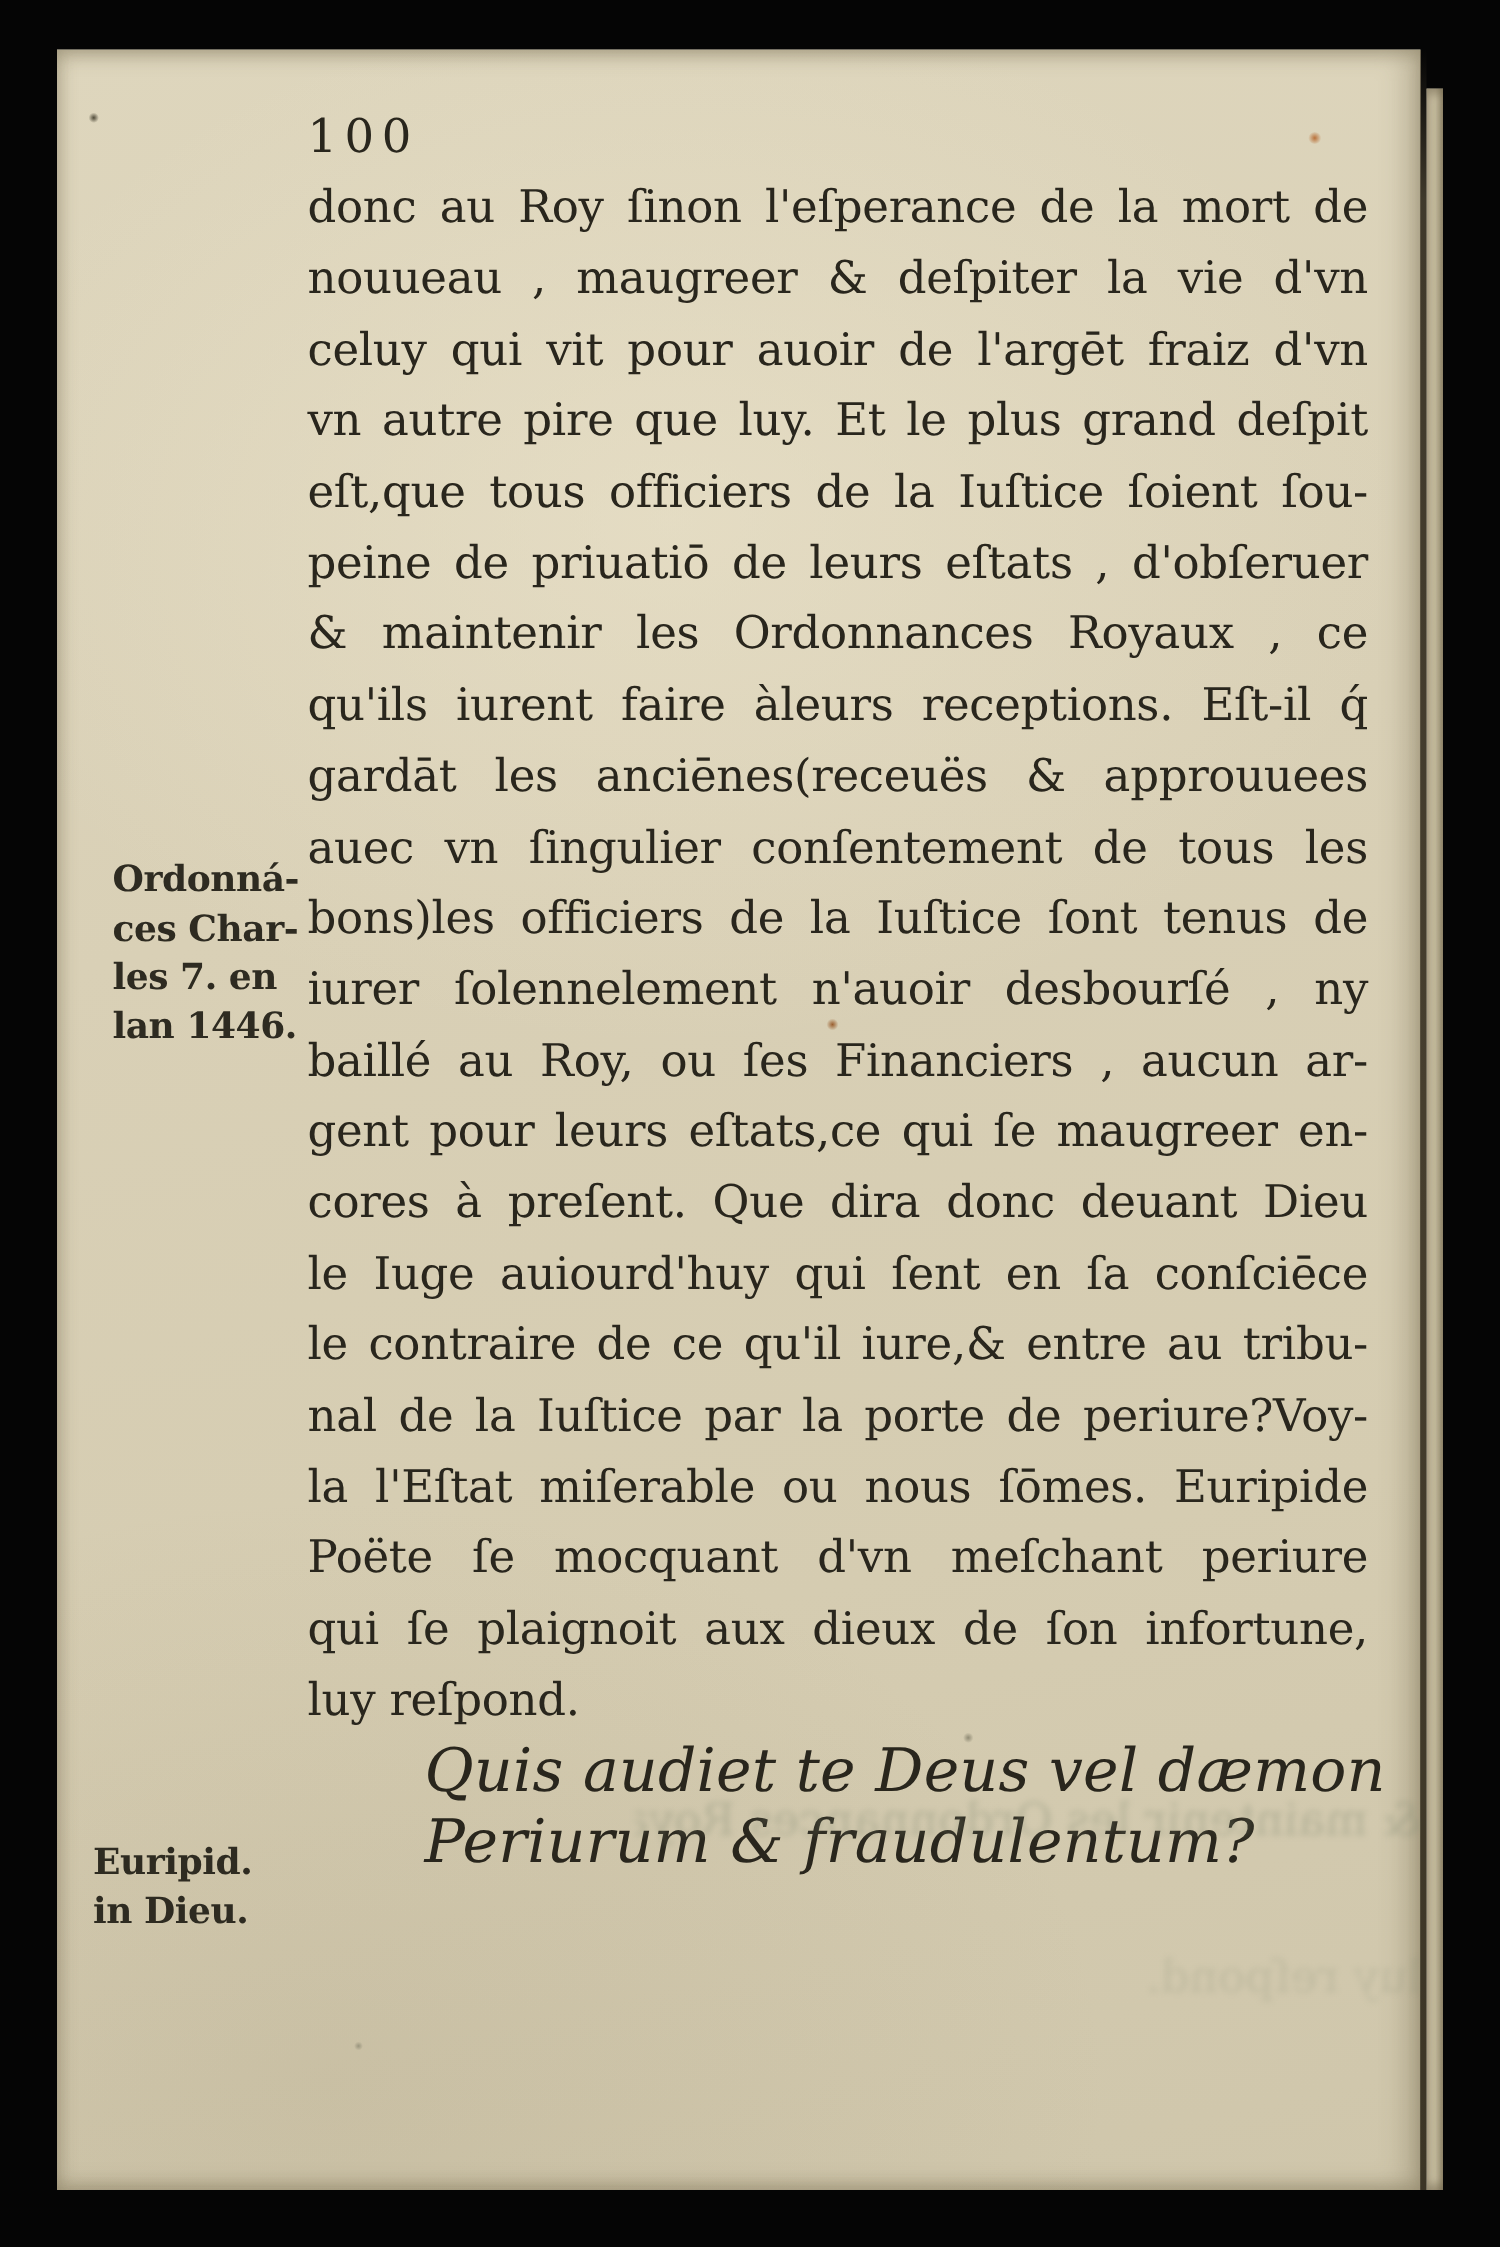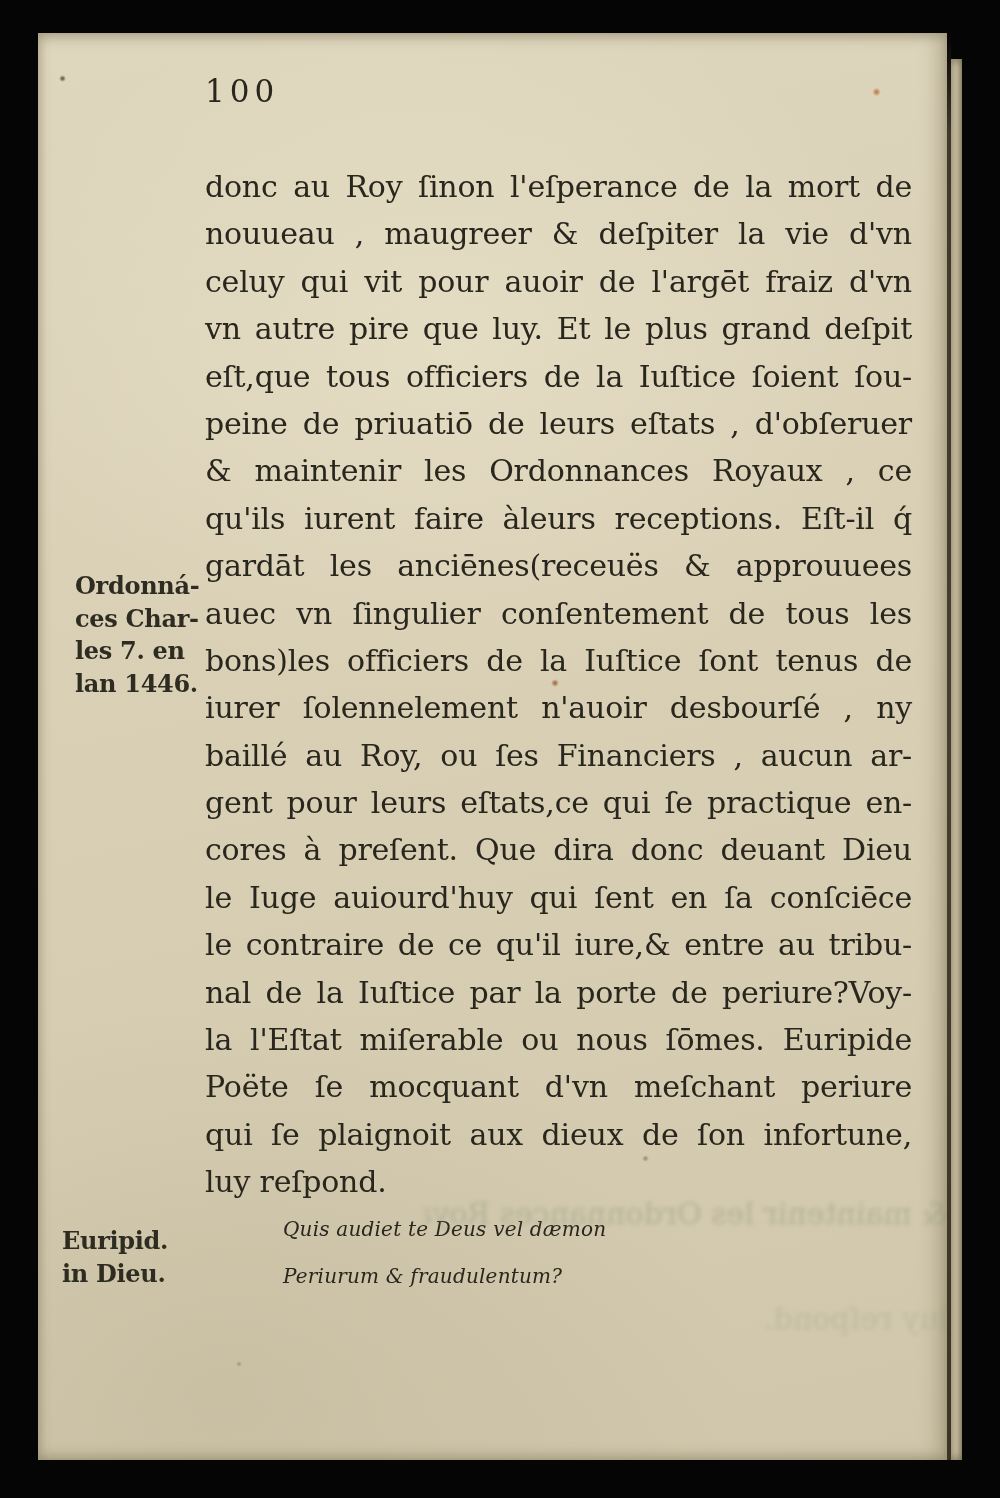--- a/index.html
+++ b/index.html
@@ -42,36 +42,35 @@
   .pagenum{
     position:absolute;left:167px;top:40px;width:707px;
     font-size:31px;letter-spacing:5px;
     color:#29261d;
   }
   .main-text{
     position:absolute;left:167px;top:82px;width:707px;
     font-size:30px;line-height:47.4px;
     color:#29261d;
     letter-spacing:-0.2px;
-    margin-top:48px;
   }
   .line{
     text-align:justify;
     text-align-last:justify;
     white-space:nowrap;
     height:47.4px;
   }
   .line.no-justify{
     text-align:right;text-align-last:left;
   }
   .line.quote{
     text-align:right;text-align-last:left;
     padding-left:78px;
     font-style:italic;
-    font-size:20px;
+    font-size:40px;
     letter-spacing:0.2px;
   }
   .margin-note{
     position:absolute;
     font-size:24px;line-height:32.5px;
     font-weight:bold;
     color:#2e2b21;
     letter-spacing:-0.3px;
   }
   .note-1{left:37px;top:537px;width:135px;}
@@ -115,21 +114,21 @@
       <div class="line">vn autre pire que luy. Et le plus grand deſpit</div>
       <div class="line">eſt,que tous officiers de la Iuſtice ſoient ſou-</div>
       <div class="line">peine de priuatiō de leurs eſtats , d'obſeruer</div>
       <div class="line">&amp; maintenir les Ordonnances Royaux , ce</div>
       <div class="line">qu'ils iurent faire àleurs receptions. Eſt-il q́</div>
       <div class="line">gardāt les anciēnes(receuës &amp; approuuees</div>
       <div class="line">auec vn ſingulier conſentement de tous les</div>
       <div class="line">bons)les officiers de la Iuſtice ſont tenus de</div>
       <div class="line">iurer ſolennelement n'auoir desbourſé , ny</div>
       <div class="line">baillé au Roy, ou ſes Financiers , aucun ar-</div>
-      <div class="line">gent pour leurs eſtats,ce qui ſe practique en-</div>
+      <div class="line">gent pour leurs eſtats,ce qui ſe maugreer en-</div>
       <div class="line">cores à preſent. Que dira donc deuant Dieu</div>
       <div class="line">le Iuge auiourd'huy qui ſent en ſa conſciēce</div>
       <div class="line">le contraire de ce qu'il iure,&amp; entre au tribu-</div>
       <div class="line">nal de la Iuſtice par la porte de periure?Voy-</div>
       <div class="line">la l'Eſtat miſerable ou nous ſōmes. Euripide</div>
       <div class="line">Poëte ſe mocquant d'vn meſchant periure</div>
       <div class="line">qui ſe plaignoit aux dieux de ſon infortune,</div>
       <div class="line no-justify">luy reſpond.</div>
       <div class="line quote">Quis audiet te Deus vel dæmon</div>
       <div class="line quote">Periurum &amp; fraudulentum?</div>

